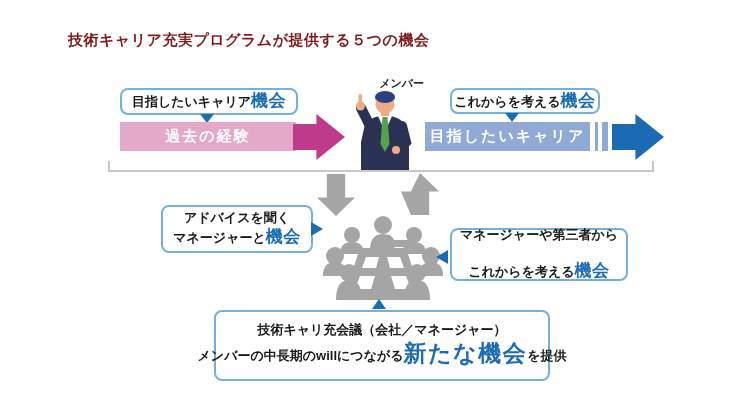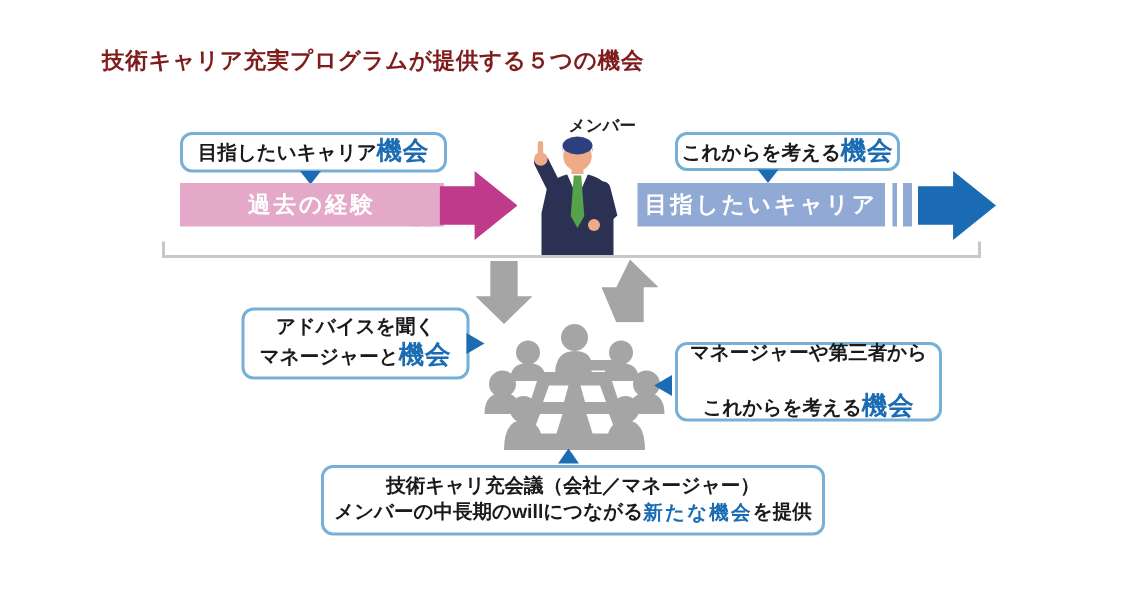--- a/index.html
+++ b/index.html
@@ -15,26 +15,26 @@
     position:absolute;left:346px;top:76px;width:78px;text-align:right;
     font-size:11px;font-weight:bold;color:#222;
   }
   .callout{
     position:absolute;background:#fff;border:2px solid #76afd8;border-radius:8px;
     display:flex;flex-direction:column;align-items:center;justify-content:center;
     font-weight:bold;color:#1a1a1a;font-size:13px;line-height:1.3;white-space:nowrap;
     box-sizing:border-box;text-align:center;
   }
   .hl{color:#1b6cb2;font-size:17px;letter-spacing:0.5px;}
-  .hl-big{color:#1b6cb2;font-size:13px;letter-spacing:1.5px;vertical-align:-1px;}
+  .hl-big{color:#1b6cb2;font-size:23px;letter-spacing:1.5px;vertical-align:-1px;}
   .co-top-left{left:120px;top:88px;width:178px;height:27px;}
   .co-top-right{left:438px;top:88px;width:150px;height:26px;margin-left:12px;}
   .co-mid-left{left:161px;top:205px;width:152px;height:48px;}
   .co-mid-right{left:450px;top:228px;width:178px;height:53px;gap:16px;}
-  .co-bottom{left:214px;top:310px;width:336px;height:47px;}
+  .co-bottom{left:214px;top:310px;width:336px;height:71px;}
   .bar{
     position:absolute;top:122px;height:29px;display:flex;align-items:center;justify-content:center;
     color:#fff;font-weight:bold;font-size:15px;letter-spacing:2px;white-space:nowrap;
   }
   .bar-past{left:120px;width:176px;background:#e4a9c9;}
   .bar-future{left:425px;width:165px;background:#90a9d5;}
   .stripe{position:absolute;top:122px;height:29px;}
   .stripe.pink{background:#e4a9c9;}
   .stripe.blue{background:#90a9d5;}
   .s1{left:276px;width:3px;}

